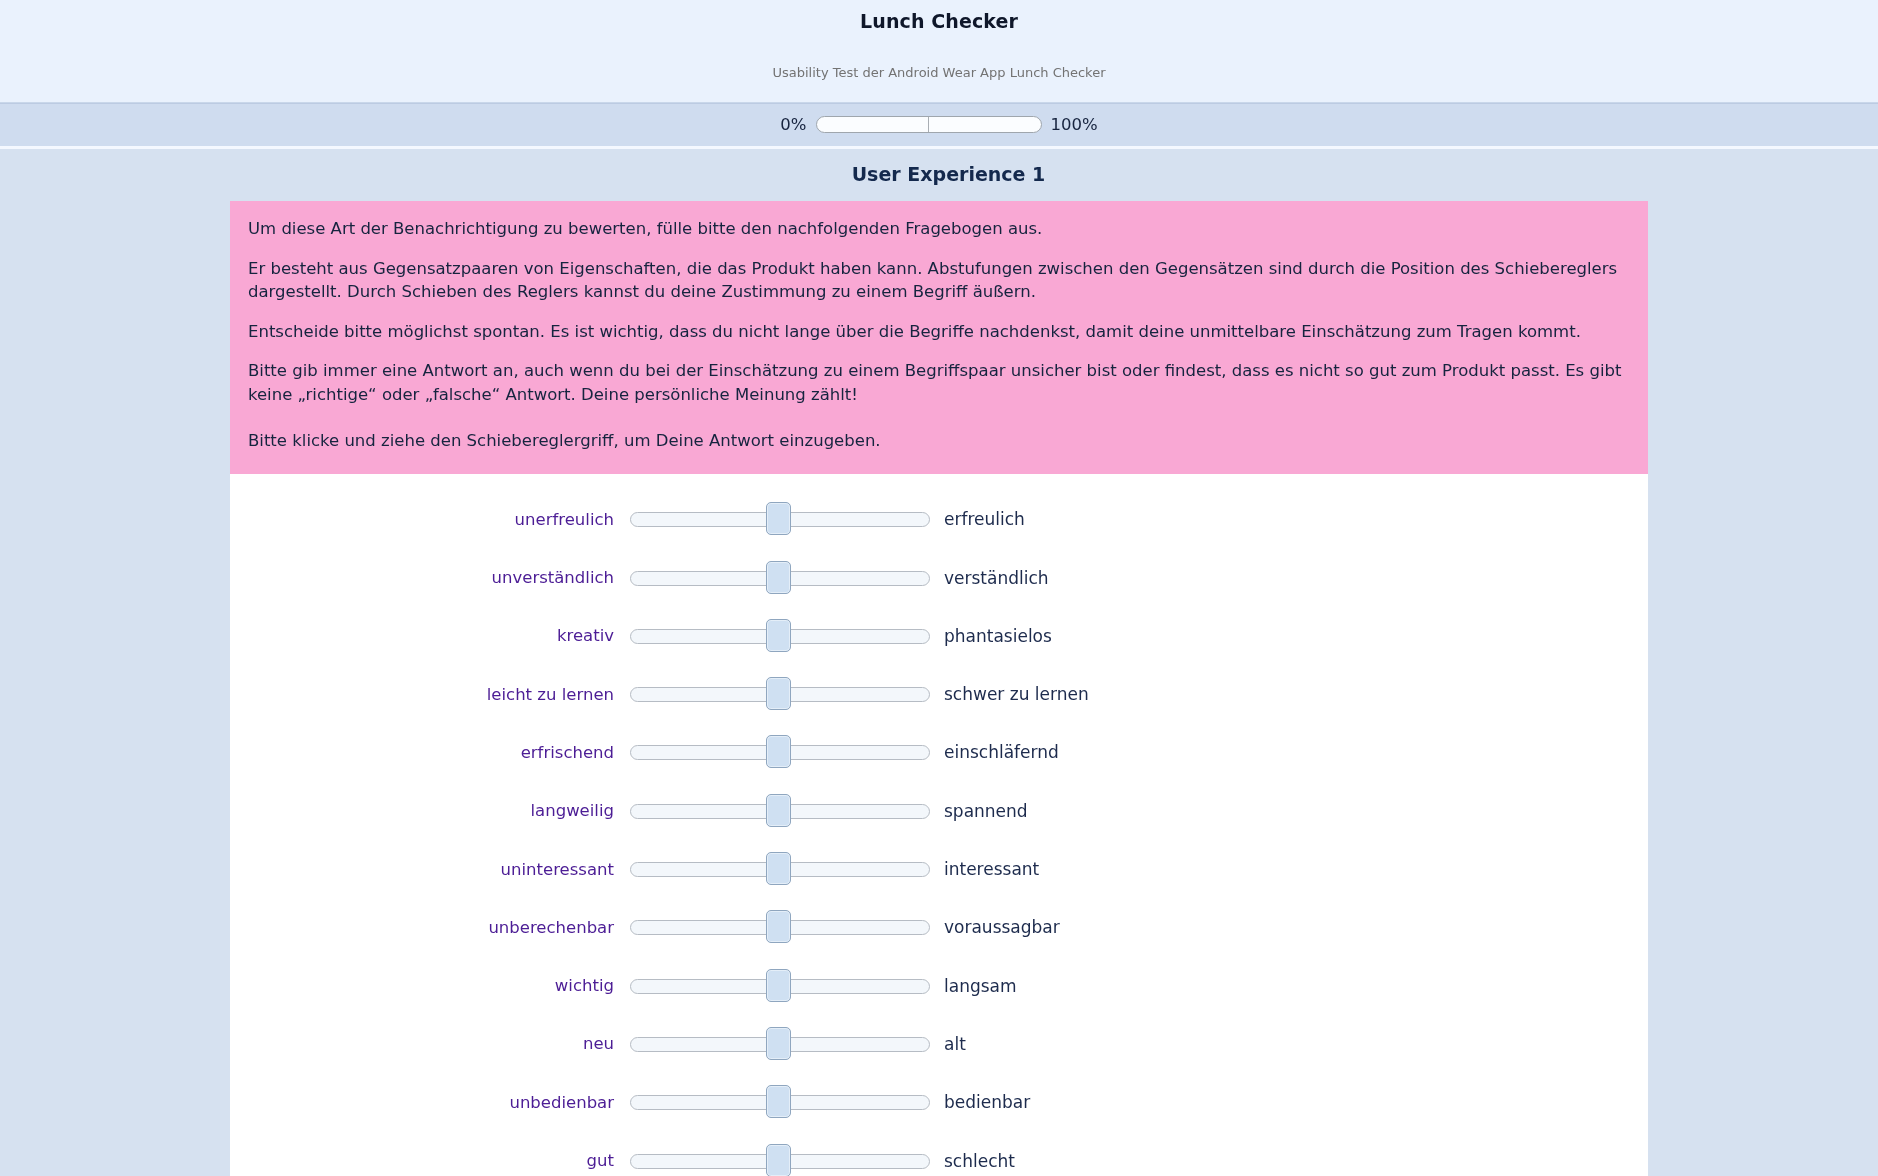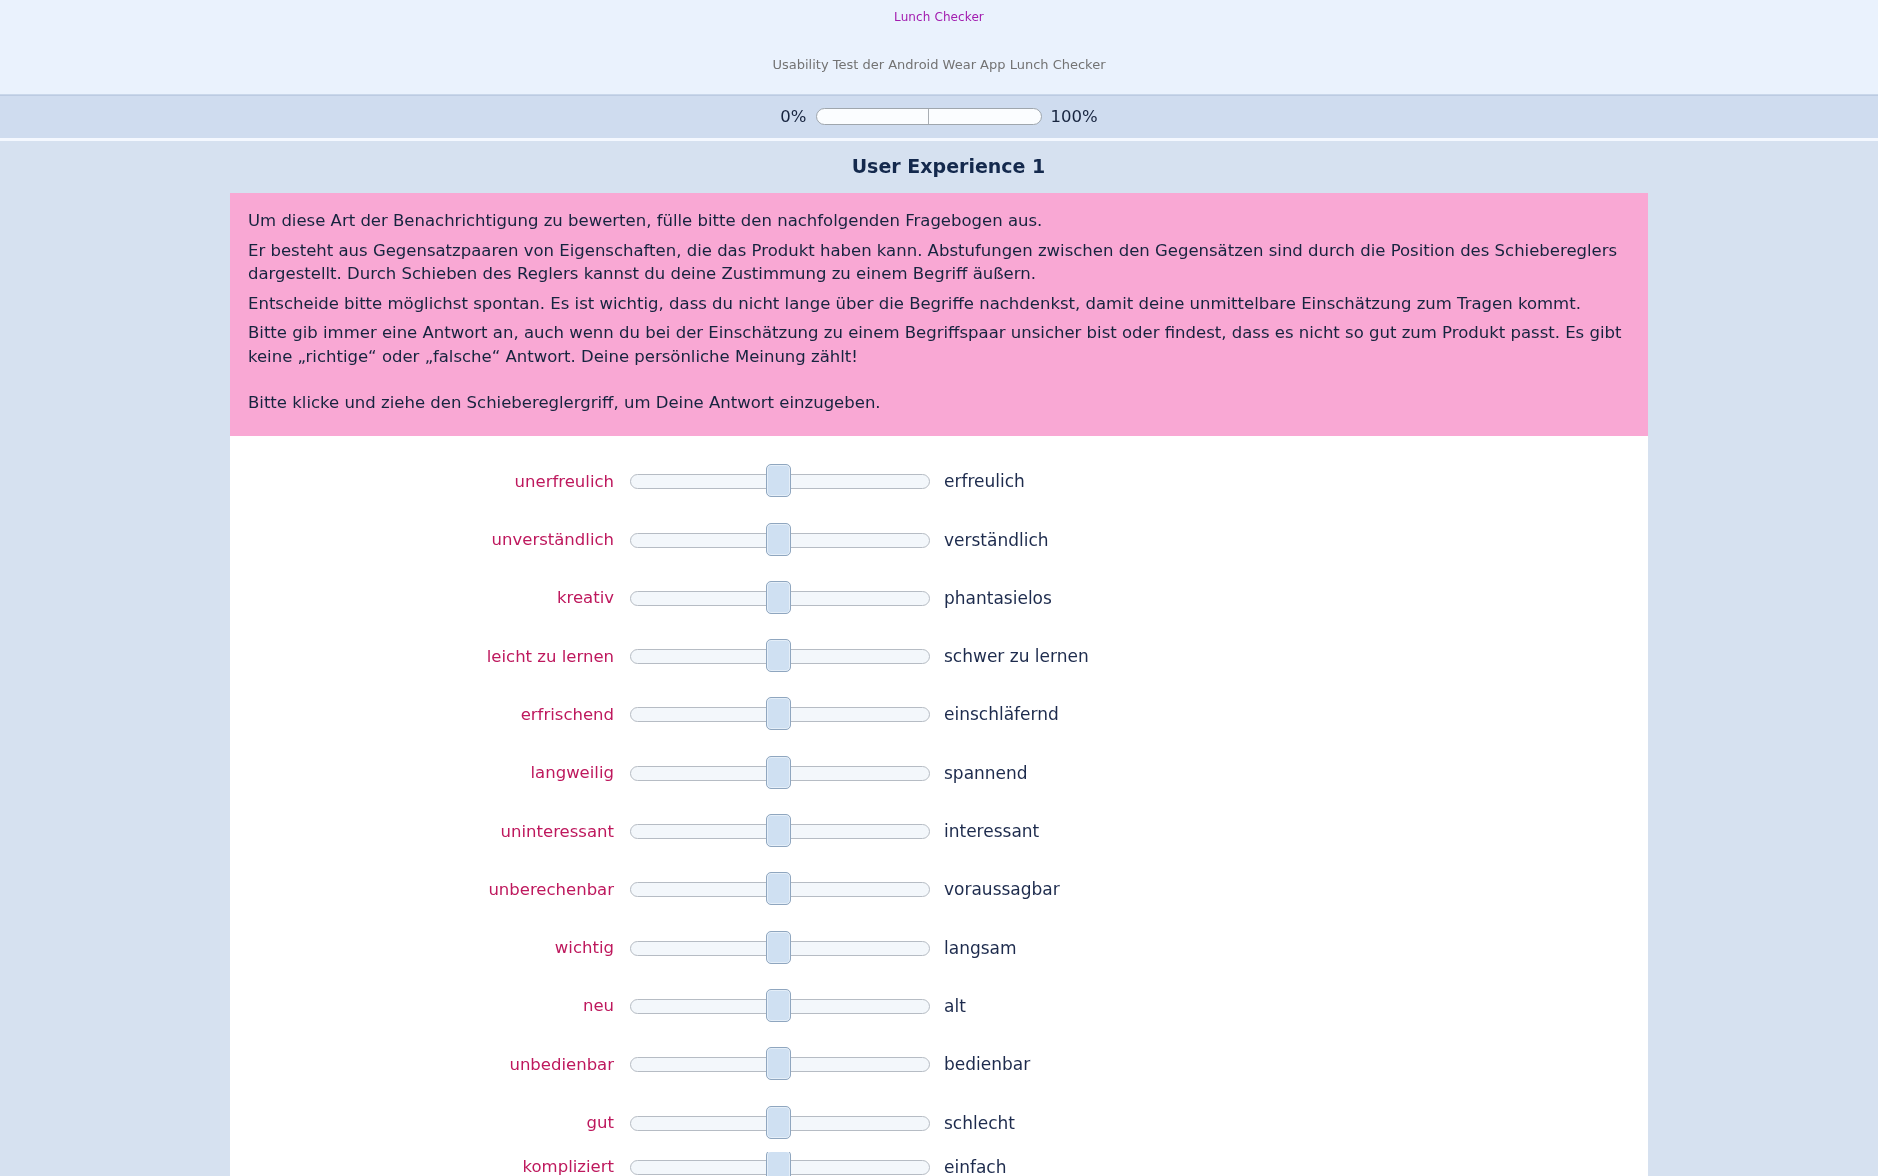--- a/index.html
+++ b/index.html
@@ -18,23 +18,23 @@
     position: relative;
   }
   
   .header {
     background: #eaf2fd;
     padding: 6px 0 22px 0;
     text-align: center;
     border-bottom: 1px solid #c9d7ea;
   }
   .app-title {
-    font-size: 12px;
-    font-weight: normal;
-    color: #a21caf;
+    font-size: 19px;
+    font-weight: bold;
+    color: #0f172a;
     margin: 4px 0 0 0;
     letter-spacing: 0.1px;
   }
   .app-subtitle {
     font-size: 13px;
     color: #737373;
     margin-top: 33px;
   }
   
   .progress-strip {
@@ -88,42 +88,42 @@
     padding: 16px 18px 22px 18px;
     box-sizing: border-box;
     line-height: 1.43;
     font-size: 16.5px;
     color: #16243f;
   }
   .intro p {
     margin: 0;
   }
   .intro p + p {
-    margin-top: 6px;
+    margin-top: 16px;
   }
   .intro .spaced {
     margin-top: 22px;
   }
   
   .items {
     padding: 16px 0 6px 0;
     background: #ffffff;
   }
   .row {
     display: flex;
     align-items: center;
     height: 58.3px;
   }
   .left-label {
     width: 400px;
     text-align: right;
     padding-right: 16px;
     box-sizing: border-box;
     font-size: 16.5px;
-    color: #be185d;
+    color: #4c1d95;
   }
   .slider {
     width: 300px;
     position: relative;
     height: 34px;
     flex: 0 0 auto;
   }
   .slider-track {
     position: absolute;
     top: 10px;

